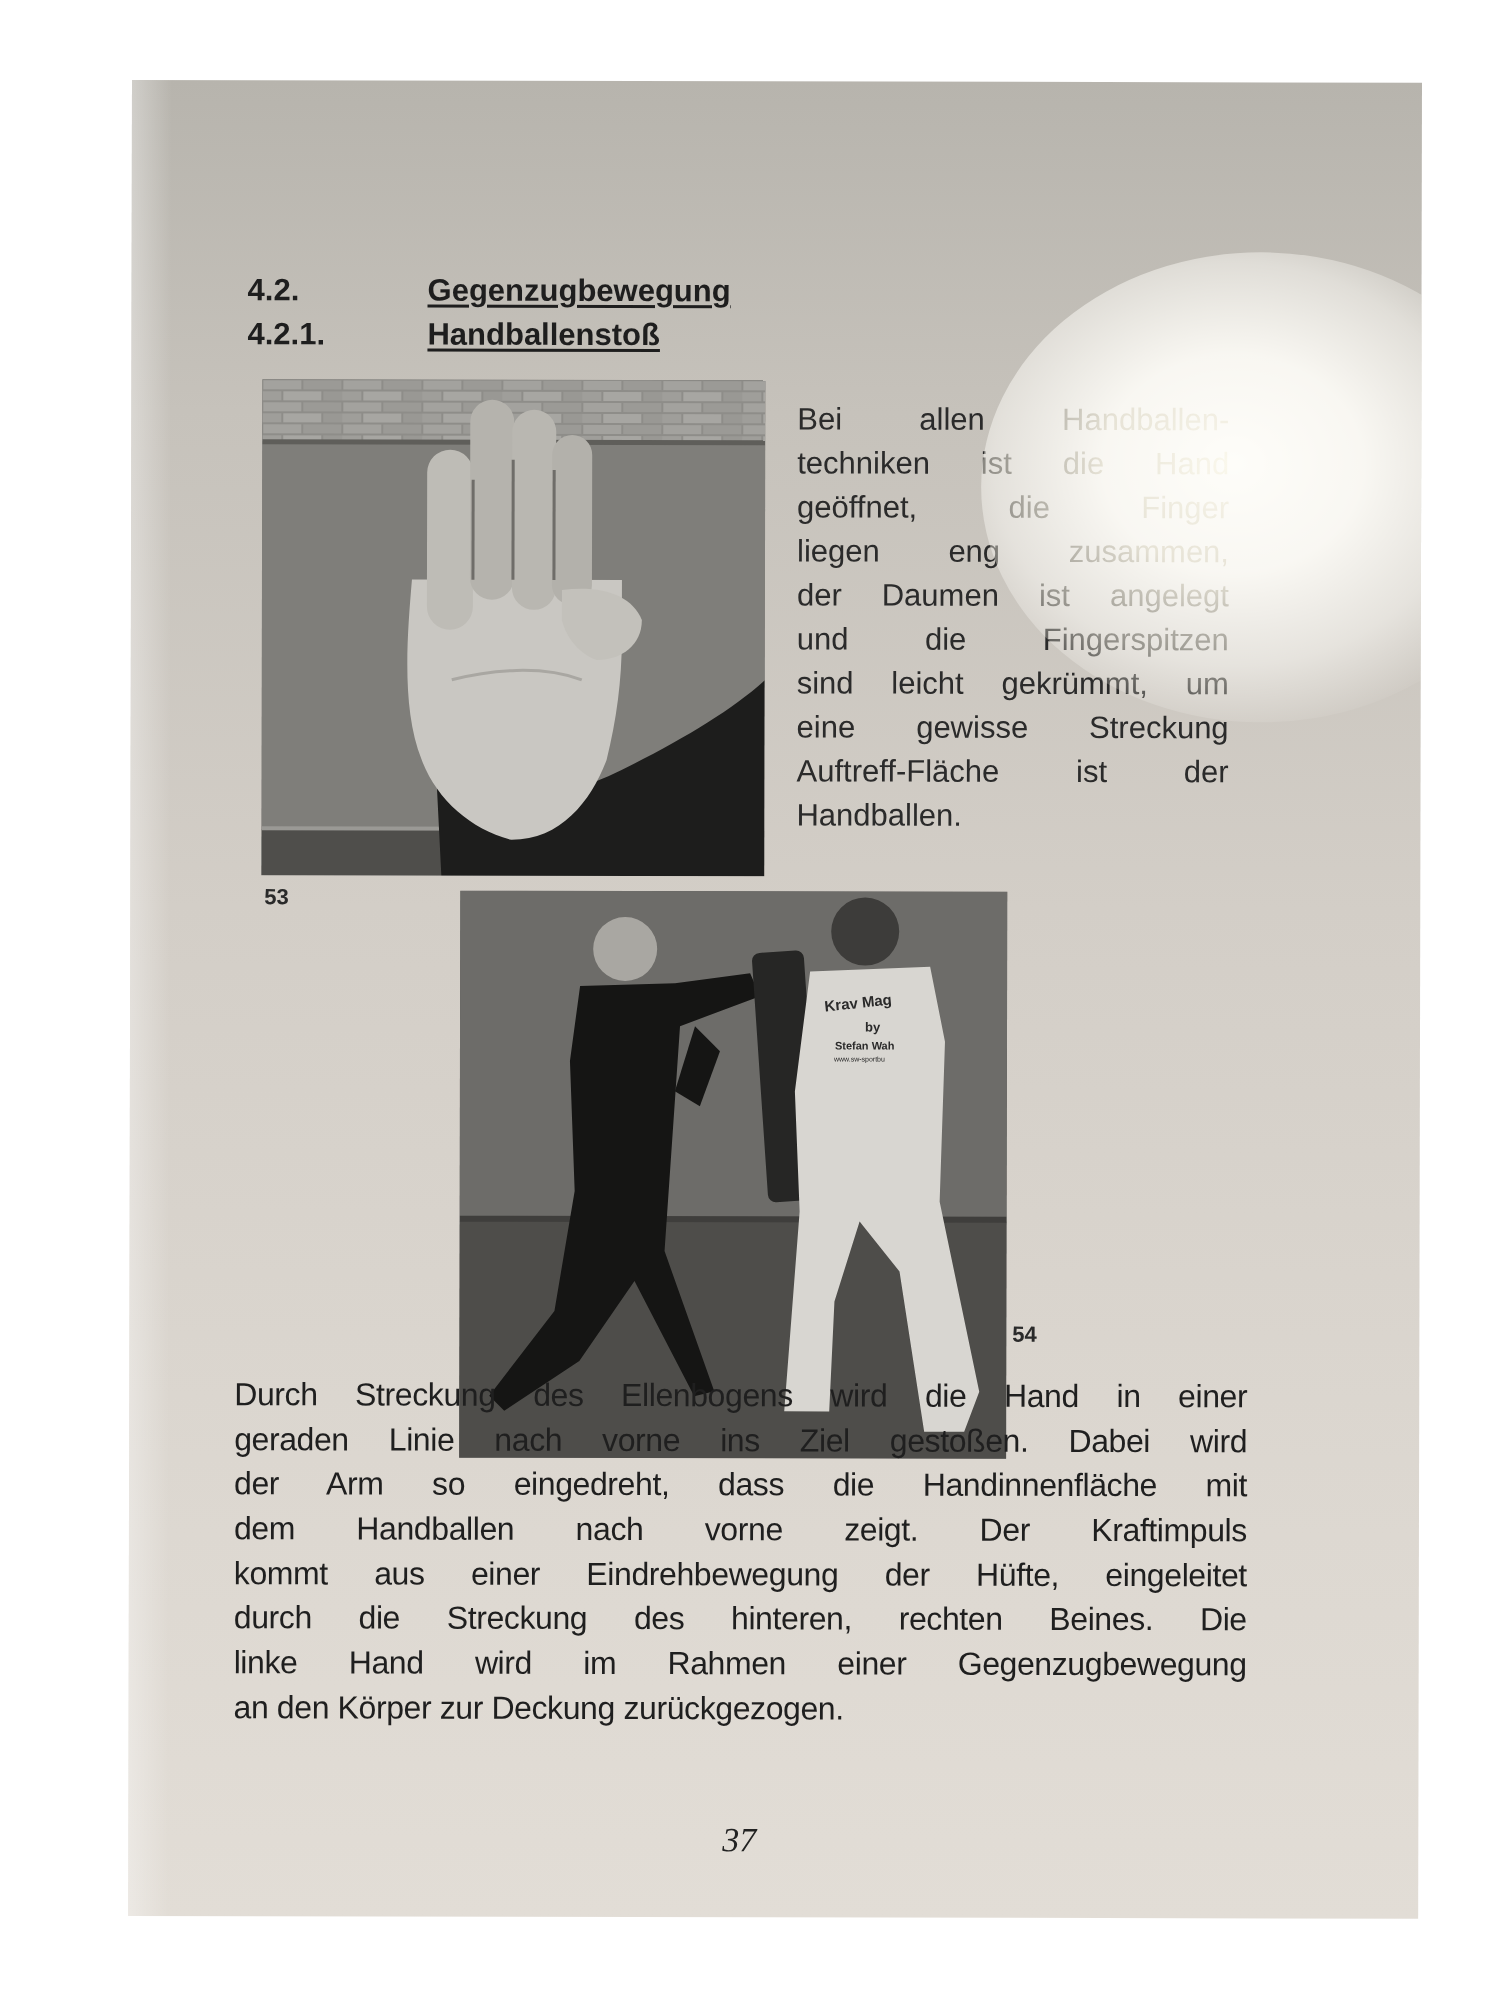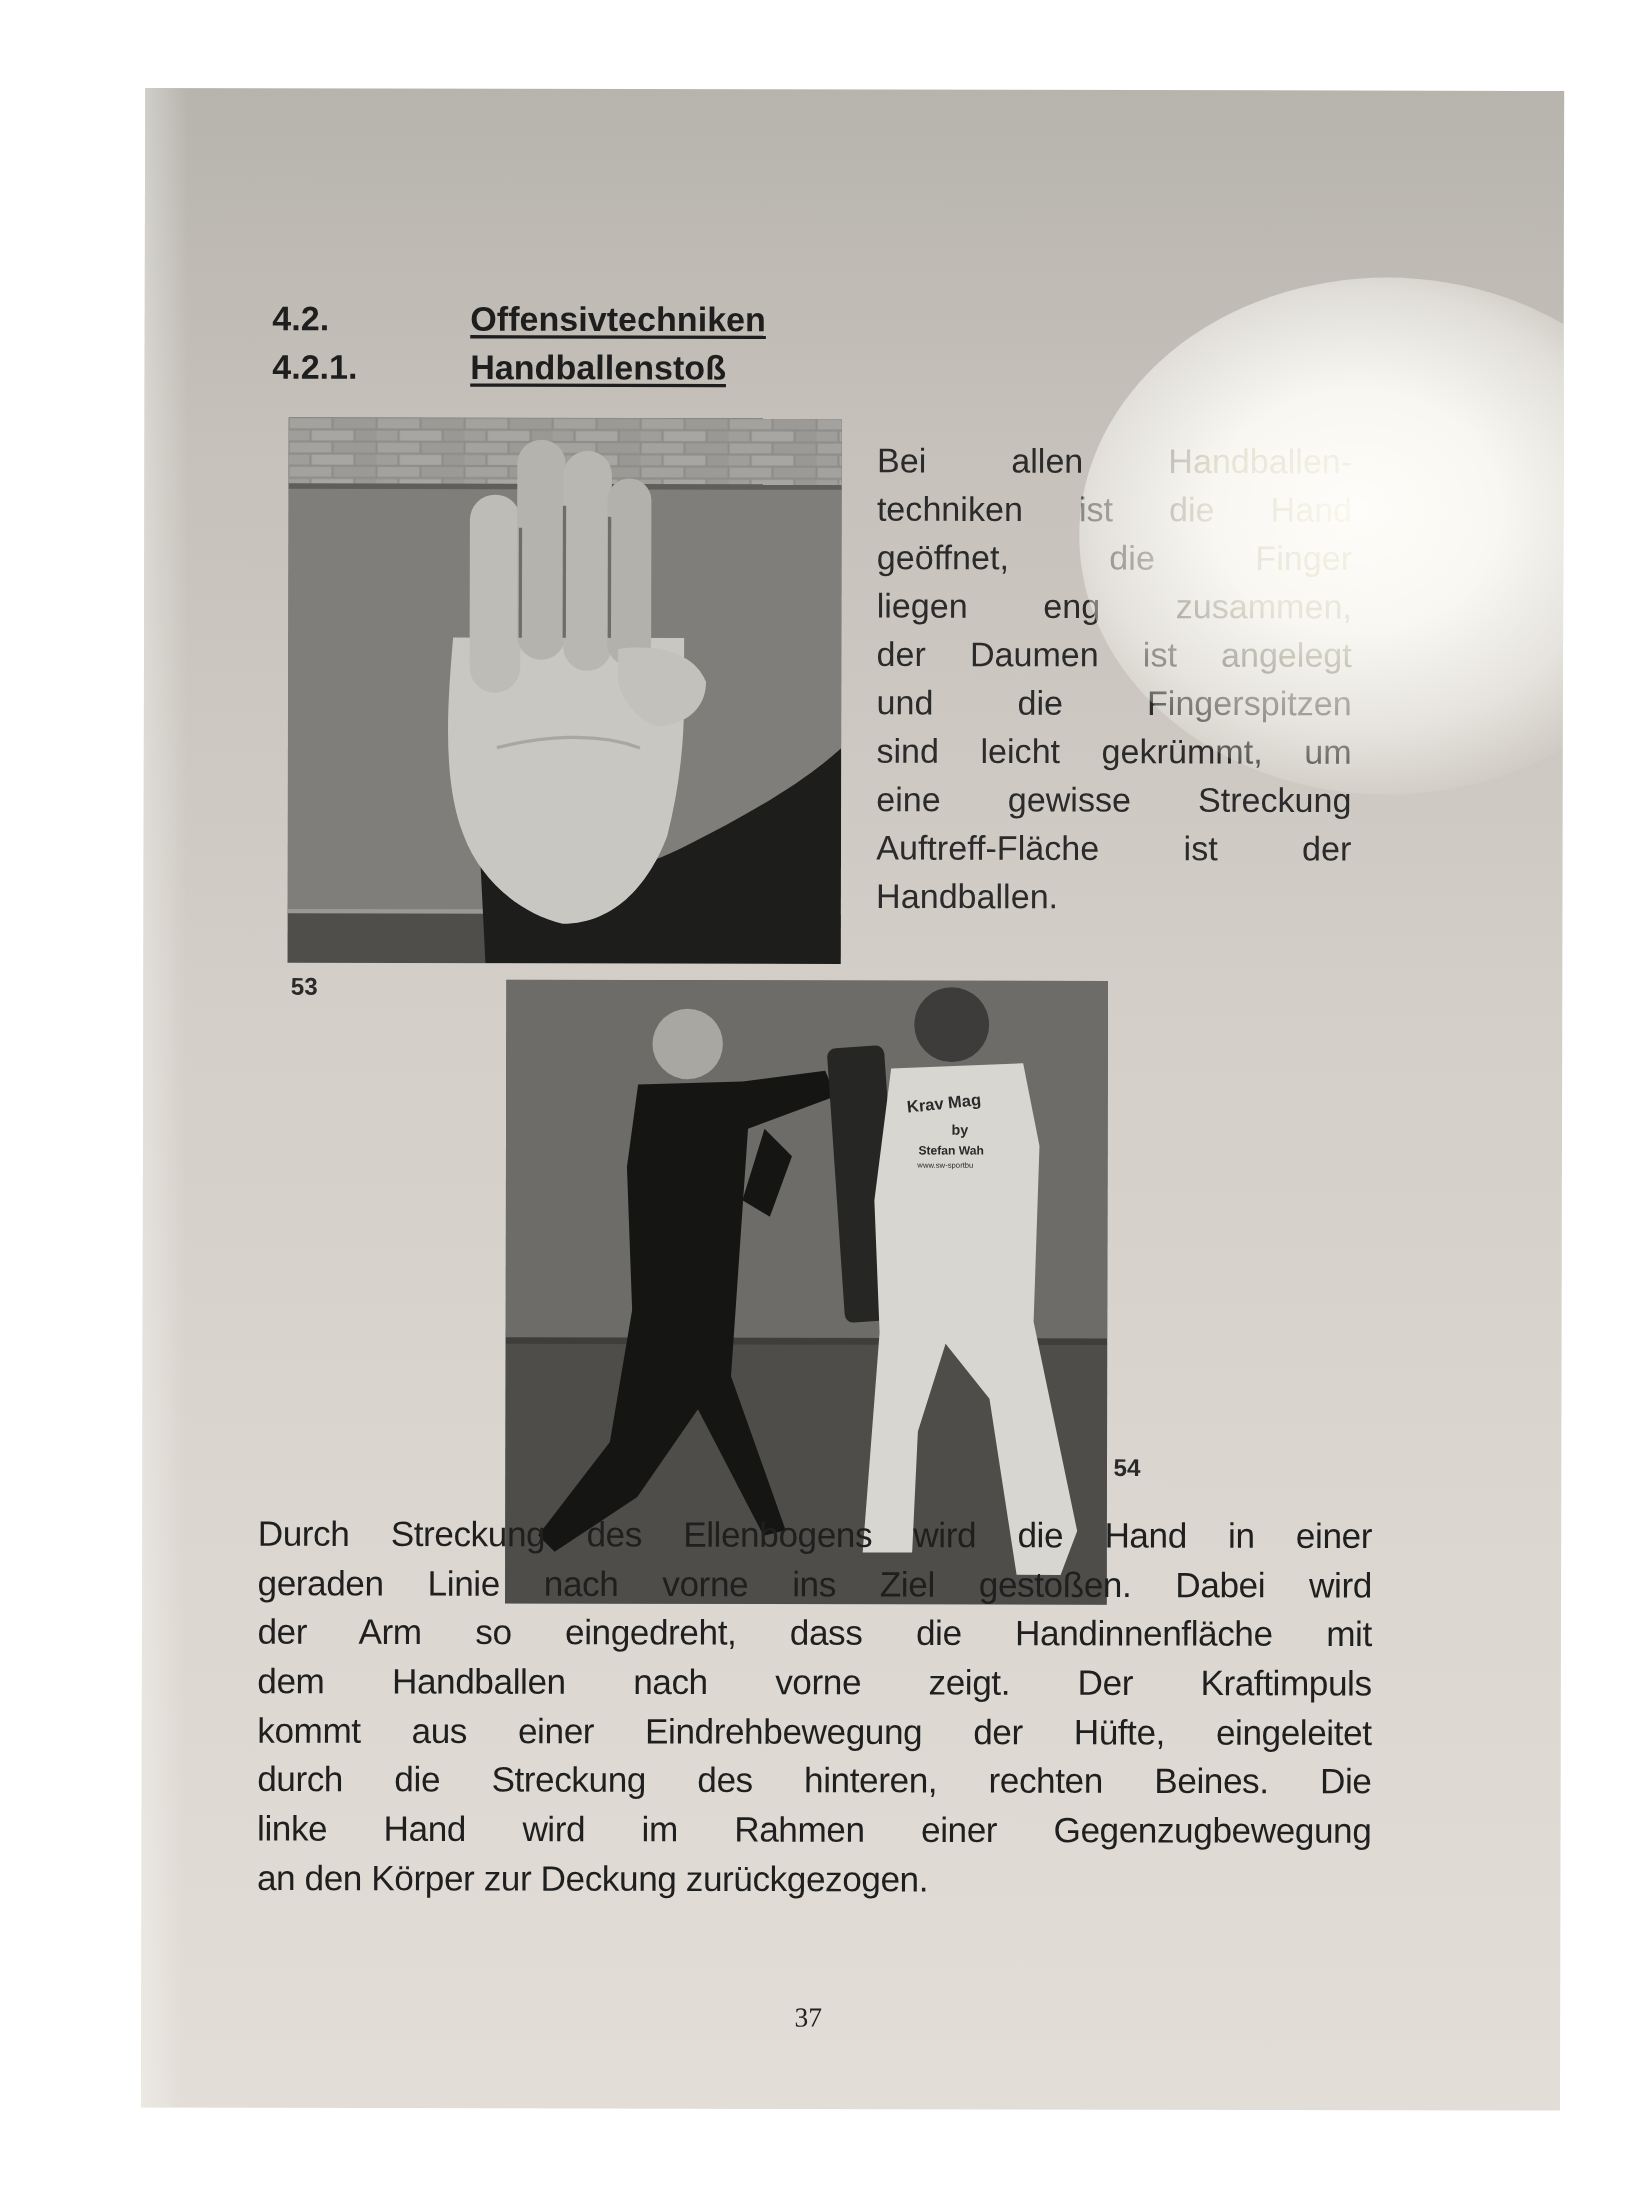--- a/index.html
+++ b/index.html
@@ -25,30 +25,30 @@
   .cap53 { left:134px; top:804px; }
   .cap54 { left:883px; top:1240px; }
   .sidepara { position:absolute; left:666px; top:316px; width:432px; font-size:31px; line-height:44px;
               color:#2b2b2b; text-align:justify; z-index:1; }
   .sidepara .ln { display:block; text-align:justify; text-align-last:justify; height:44px; white-space:nowrap; }
   .sidepara .ln.last { text-align-last:left; }
   .mainpara { position:absolute; left:105px; top:1292px; width:1013px; font-size:32px; line-height:44.7px;
               color:#1f1f1f; letter-spacing:-0.4px; }
   .mainpara .ln { display:block; text-align:justify; text-align-last:justify; height:44.7px; white-space:nowrap; }
   .mainpara .ln.last { text-align-last:left; }
-  .pagenum { position:absolute; left:594px; top:1740px; font-family:"Liberation Serif", serif; font-size:25px; color:#222; }
+  .pagenum { position:absolute; left:594px; top:1740px; font-family:"Liberation Serif", serif; font-size:34px; color:#222;font-style:italic; }
 </style>
 </head>
 <body>
 
 <div class="sheet">
 
   <div class="heading h1">
     <span class="num">4.2.</span>
-    <span class="ttl">Offensivtechniken</span>
+    <span class="ttl">Gegenzugbewegung</span>
   </div>
   <div class="heading h2">
     <span class="num">4.2.1.</span>
     <span class="ttl">Handballenstoß</span>
   </div>
 
   <div class="photo photo1">
     <svg width="503" height="496" viewBox="0 0 503 496">
       <defs>
         <pattern id="brick" width="80" height="22" patternUnits="userSpaceOnUse">

